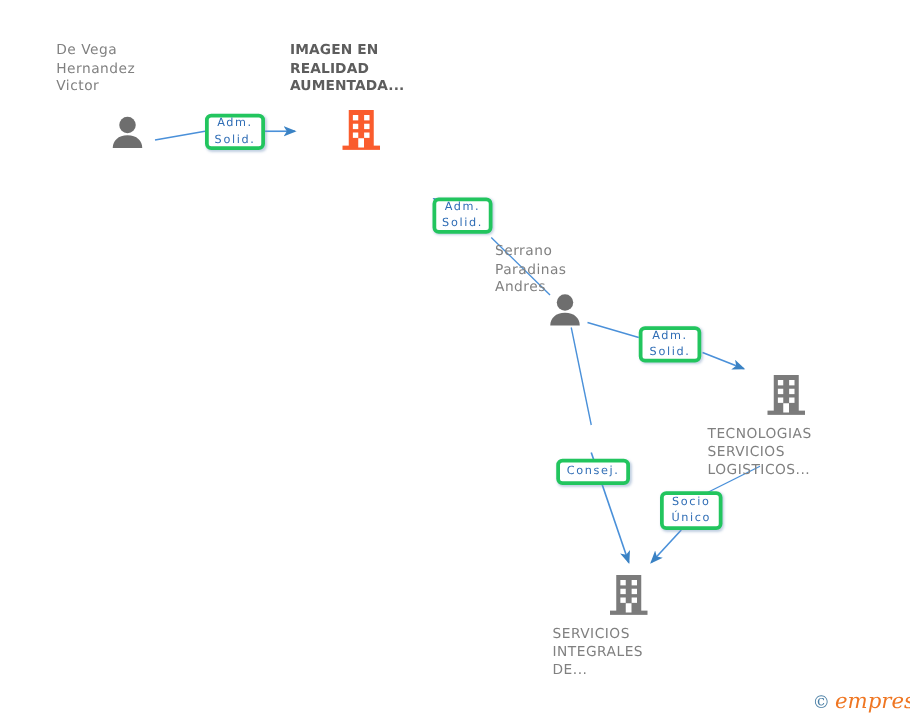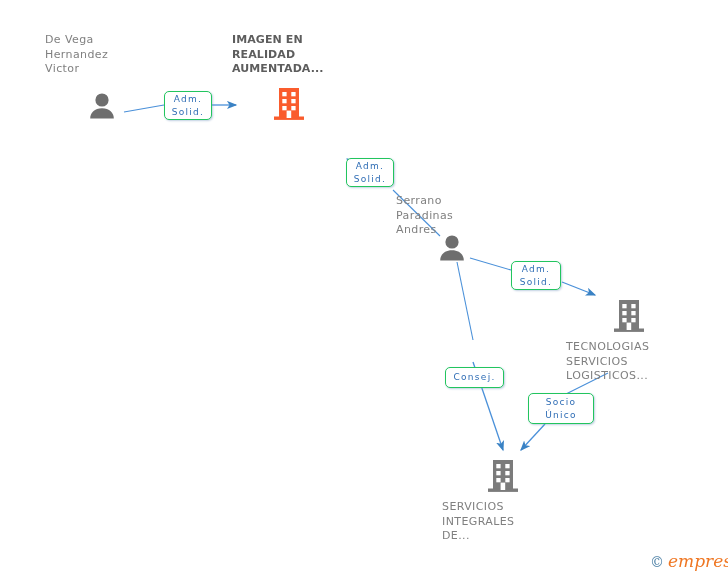--- a/index.html
+++ b/index.html
@@ -28,21 +28,21 @@
     font-weight:bold;
     letter-spacing:0.1px;
   }
 
   .person-icon{position:absolute;}
   .building-icon{position:absolute;}
 
   .rel-box{
     position:absolute;
     box-sizing:border-box;
-    border:1px solid #22c55e;
+    border:3px solid #22c55e;
     border-radius:5px;
     background:#ffffff;
     box-shadow:1px 1px 2px rgba(120,150,190,0.45);
     color:#2f6db5;
     font-size:9px;
     line-height:13px;
     letter-spacing:1.3px;
     text-align:center;
     display:flex;
     flex-direction:column;
@@ -199,21 +199,21 @@
 Solid.</div>
 
   <div class="rel-box" style="left:346px;top:158px;width:48px;height:29px;">Adm.
 Solid.</div>
 
   <div class="rel-box" style="left:511px;top:261px;width:50px;height:29px;">Adm.
 Solid.</div>
 
   <div class="rel-box" style="left:445px;top:341px;width:59px;height:21px;margin-top:26px;">Consej.</div>
 
-  <div class="rel-box" style="left:528px;top:393px;width:66px;height:31px;">Socio
+  <div class="rel-box" style="left:528px;top:393px;width:50px;height:31px;">Socio
 Único</div>
 
   <div class="watermark" style="left:650px;top:553px;">
     <span class="wm-c">©</span>
     <span class="wm-text">empresia</span>
   </div>
 
 </div>
 
 </body></html>

